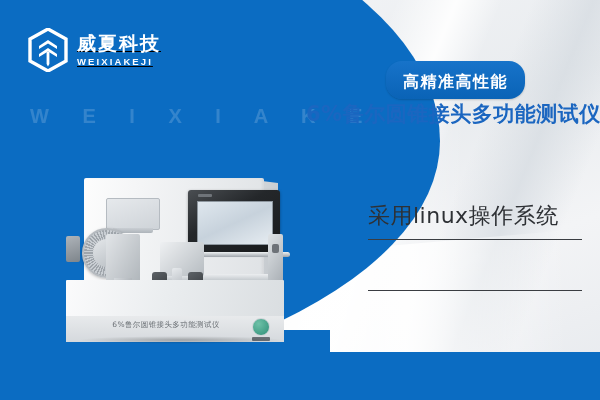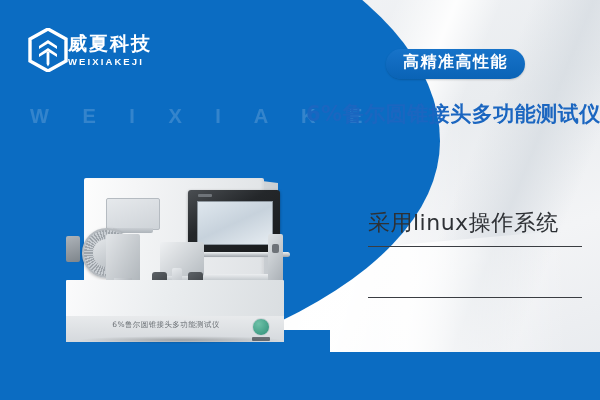--- a/index.html
+++ b/index.html
@@ -41,56 +41,56 @@
   }
   .bg-blue-bottom2{
     position:absolute;left:0;top:352px;width:600px;height:48px;background:#0b6cc2;
   }
   .blue-wedge{
     position:absolute;left:250px;top:300px;width:120px;height:110px;background:#0b6cc2;
     clip-path:polygon(0 48%,100% 100%,0 100%);
   }
 
   
-  .logo{position:absolute;left:28px;top:28px;display:flex;align-items:center;}
+  .logo{position:absolute;left:28px;top:28px;display:flex;align-items:center;gap:9px;text-decoration:underline;}
   .logo-mark{width:40px;height:44px;flex:0 0 auto;}
   .logo-text{display:flex;flex-direction:column;line-height:1;}
   .logo-cn{
     color:#fff;font-size:19px;font-weight:bold;letter-spacing:2px;
     font-family:"DejaVu Sans","Liberation Sans",sans-serif;
   }
   .logo-en{
     color:#fff;font-size:9.5px;font-weight:bold;letter-spacing:2.1px;margin-top:4px;
   }
 
   
   .watermark{
     position:absolute;left:30px;top:105px;
     font-size:20px;letter-spacing:14px;font-weight:700;
     color:rgba(255,255,255,.17);white-space:nowrap;
   }
 
   
   .badge{
-    position:absolute;left:386px;top:49px;
-    padding:3px 17px 6px;border-radius:16px;
+    position:absolute;left:386px;top:61px;
+    padding:11px 17px 6px;border-radius:16px;
     background:linear-gradient(180deg,#1773c9,#0a63b6);
     color:#fff;font-size:16px;font-weight:bold;letter-spacing:1.5px;
     font-family:"DejaVu Sans","Liberation Sans",sans-serif;
     box-shadow:0 1px 2px rgba(0,0,0,.18);
   }
   .headline{
     position:absolute;left:306px;top:100px;width:288px;text-align:center;
     color:#1b66c0;font-size:21px;font-weight:bold;letter-spacing:.5px;
     font-family:"DejaVu Sans","Liberation Sans",sans-serif;
     white-space:nowrap;
   }
 
   
-  .features{position:absolute;left:368px;top:196px;width:232px;margin-top:7px;}
+  .features{position:absolute;left:368px;top:196px;width:232px;}
   .feature-row{position:relative;height:51px;}
   .feature-text{
     font-size:22px;color:#2e3135;font-weight:500;letter-spacing:.5px;
     font-family:"DejaVu Sans","Liberation Sans",sans-serif;
     line-height:40px;white-space:nowrap;
   }
   .feature-rule{
     position:absolute;left:0;bottom:7px;width:214px;height:1.5px;background:#3a3d42;
   }
 

